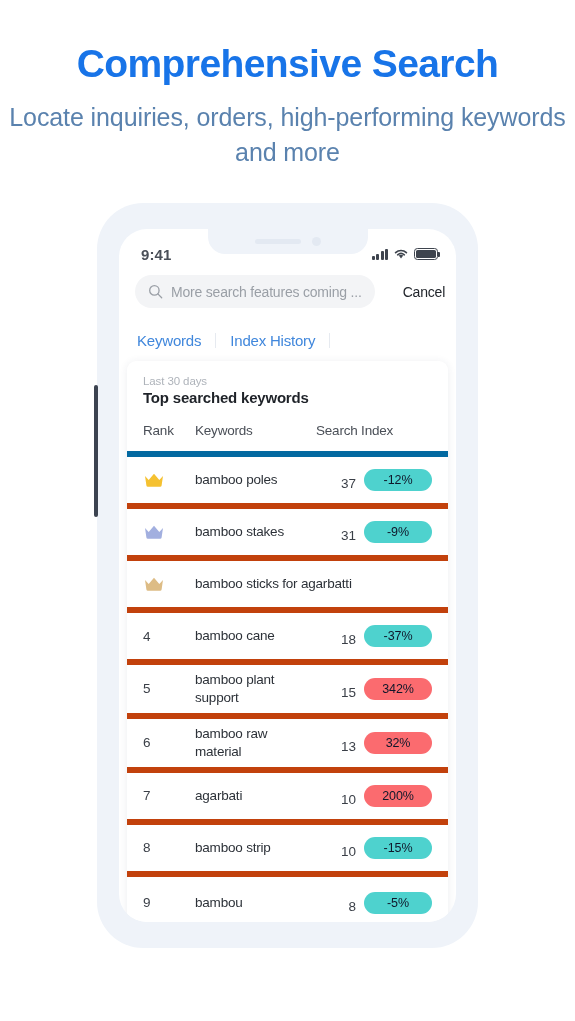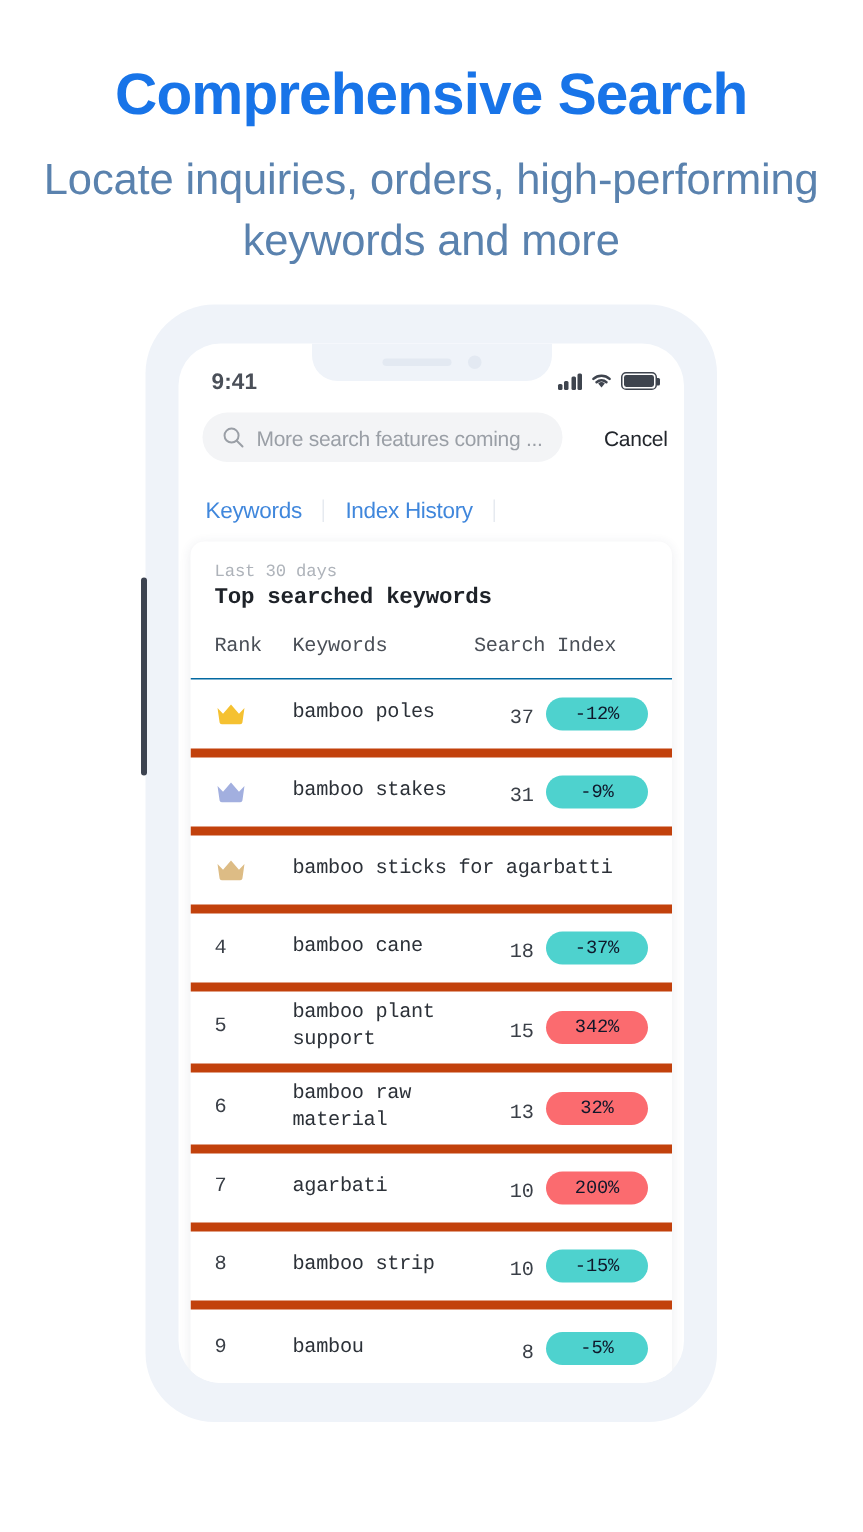--- a/index.html
+++ b/index.html
@@ -20,21 +20,21 @@
   }
   .hero-title {
     font-size: 39px;
     font-weight: bold;
     color: #1874E8;
     letter-spacing: -0.6px;
     line-height: 1.12;
   }
   .hero-subtitle {
     margin-top: 14px;
-    font-size: 29px;
+    font-size: 25px;
     color: #5A82AE;
     line-height: 1.42;
     letter-spacing: -0.1px;
   }
 
   
   .phone-wrap {
     position: absolute;
     left: 97px;
     top: 203px;
@@ -184,21 +184,20 @@
     background: #E6EAF0;
   }
 
   
   .card {
     margin: 0 8px;
     background: #fff;
     border-radius: 9px;
     box-shadow: 0 1px 8px rgba(40,60,90,0.09);
     overflow: hidden;
-    font-family: Liberation Mono, monospace;
   }
   .card-head {
     padding: 14px 16px 0 16px;
   }
   .card-period {
     font-size: 11.5px;
     color: #AEB3BA;
     letter-spacing: -0.1px;
   }
   .card-title {
@@ -209,21 +208,21 @@
     letter-spacing: -0.2px;
   }
 
   .col-head {
     display: flex;
     align-items: center;
     padding: 17px 16px 13px 16px;
     font-size: 13.5px;
     color: #4A4F57;
     letter-spacing: -0.2px;
-    border-bottom: 1px solid #0369a1;
+    border-bottom: 6px solid #0369a1;
   }
   .col-rank   { width: 52px; }
   .col-kw     { flex: 1; }
   .col-idx    { width: 116px; text-align: left; }
 
   
   .row {
     display: flex;
     align-items: center;
     min-height: 52px;

